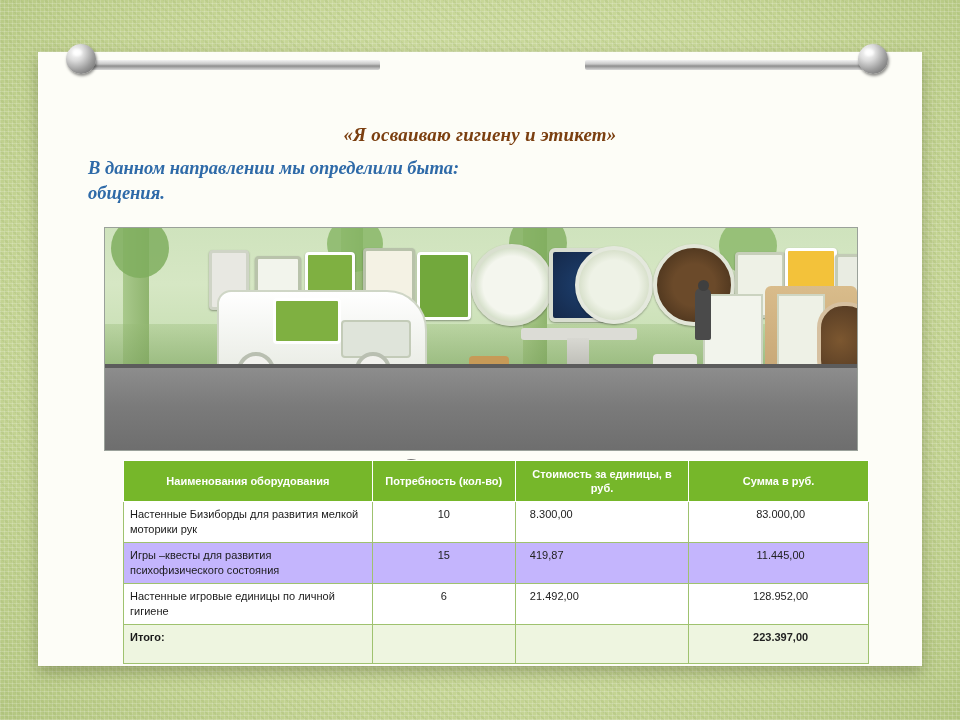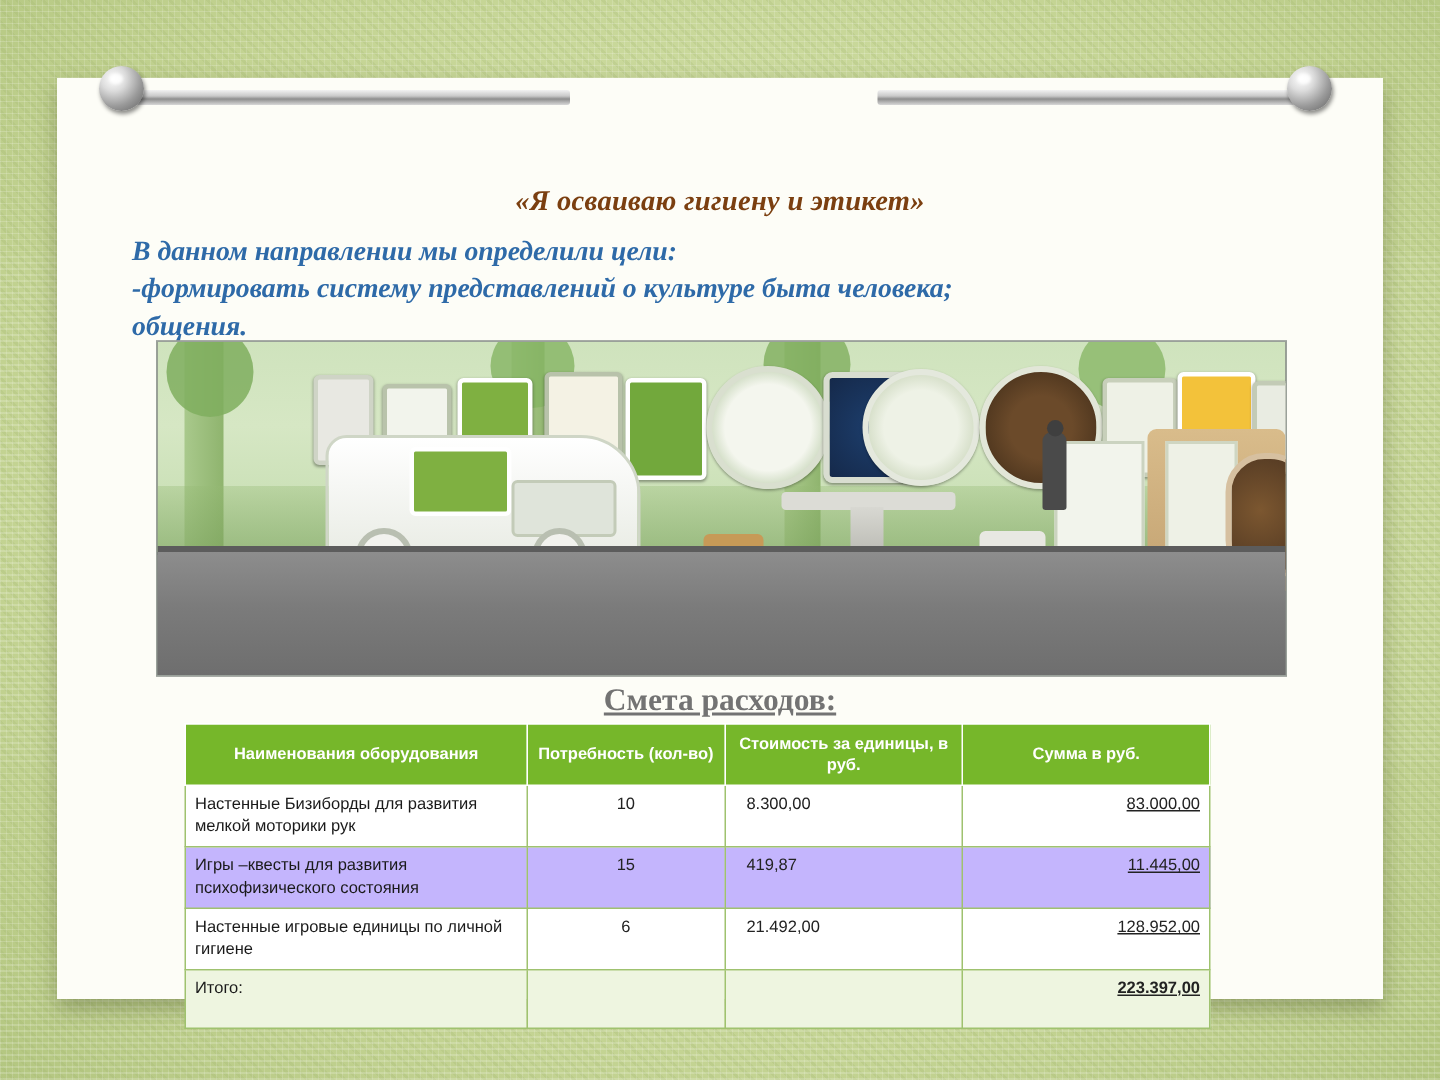--- a/index.html
+++ b/index.html
@@ -157,22 +157,22 @@
     font-weight: bold;
     font-size: 21px;
     color: #737373;
     text-decoration: underline;
   }
 
   
   table.budget {
     position: absolute;
     left: 85px;
-    top: 430px;
-    width: 684px;
+    top: 408px;
+    width: 746px;
     border-collapse: collapse;
     font-size: 11px;
     color: #222;
   }
   table.budget th {
     background: #76b72a;
     color: #ffffff;
     font-weight: bold;
     font-size: 11px;
     padding: 6px 5px;
@@ -185,37 +185,36 @@
     padding: 5px 6px;
     line-height: 15px;
     vertical-align: top;
     background: #ffffff;
     height: 28px;
   }
   table.budget tr.alt td { background: #c4b5fd; }
   table.budget td.c1 { width: 218px; color: #1a1a1a; }
   table.budget td.c2 { width: 120px; text-align: center; }
   table.budget td.c3 { width: 140px; text-align: left; padding-left: 14px; }
-  table.budget td.c4 { width: 150px; text-align: right; padding-left: 10px; text-decoration: underline; }
+  table.budget td.c4 { width: 150px; text-align: center; padding-left: 10px; }
   table.budget tr.total td { background: #eef5e0; font-weight: bold; }
-  table.budget tr.total td.c1 { font-weight: normal; }
+  table.budget tr.total td.c1 { font-weight: bold; }
   table.budget tr.total td.c4 { font-weight: bold; }
 </style>
 </head>
 <body>
 
 <div class="slide">
 
   <div class="panel">
 
     <div class="title">«Я осваиваю гигиену и этикет»</div>
 
     <div class="intro">
-      <div>В данном направлении мы определили цели:</div>
-      <div>-формировать систему представлений о культуре быта человека;</div>
+      <div>В данном направлении мы определили быта:</div>
       <div>общения.</div>
     </div>
 
     <div class="photo">
       <div class="mural"></div>
 
       <div class="trees">
         <div style="position:absolute;left:18px;top:0;width:26px;height:140px;background:linear-gradient(90deg,#a9c98c,#8fb46e);"></div>
         <div style="position:absolute;left:6px;top:-10px;width:58px;height:60px;border-radius:50%;background:#7fae5e;opacity:.85;"></div>
         <div style="position:absolute;left:236px;top:0;width:22px;height:140px;background:linear-gradient(90deg,#b2cf93,#93b772);"></div>

